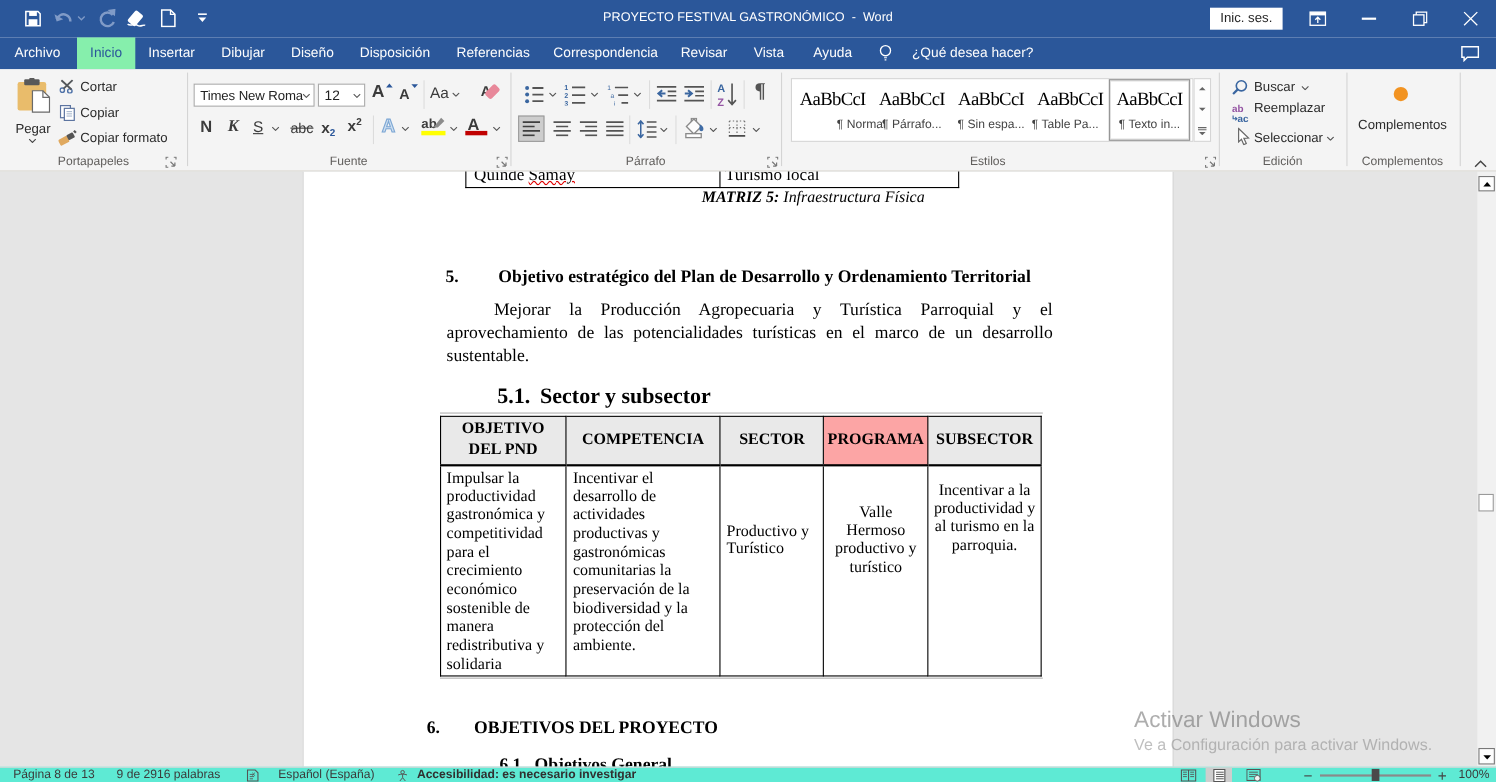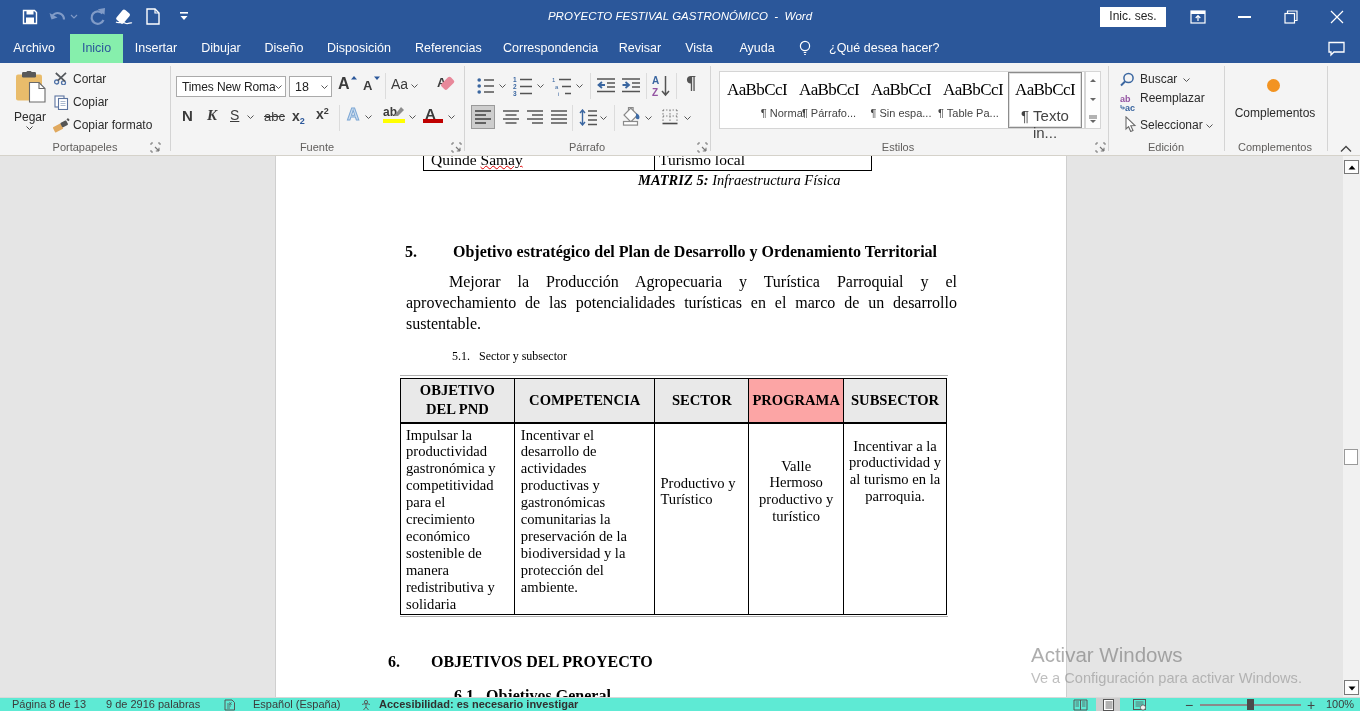--- a/index.html
+++ b/index.html
@@ -4,21 +4,21 @@
 <style>
 * { margin:0; padding:0; box-sizing:border-box; }
 html,body { width:1360px; height:711px; overflow:hidden; }
 body { font-family:"Liberation Sans", sans-serif; position:relative; background:#fff; }
 .abs { position:absolute; }
 #titlebar { left:0; top:0; width:1360px; height:34px; background:#2b579a; }
 #tabrow { left:0; top:34px; width:1360px; height:29px; background:#2b579a; }
 #ribbon { left:0; top:63px; width:1360px; height:93px; background:#f4f4f4; border-bottom:1px solid #d5d2ca; }
 #docarea { left:0; top:156px; width:1360px; height:541px; background:#e5e5e5; overflow:hidden; }
 #statusbar { left:0; top:697px; width:1360px; height:28px; background:#5eead4; border-top:1px solid #d8d8d8; font-size:11px; color:#3b3b3b; }
-.ttxt { color:#fff; font-size:12px;font-style:italic; }
+.ttxt { color:#fff; font-size:12px; }
 .tab { position:absolute; top:0; height:29px; line-height:28px; color:#fdfdfd; font-size:12.5px; text-align:center; }
 .tab.active { background:#86efac; color:#2b579a; }
 .gsep { position:absolute; top:3px; width:1px; height:85px; background:#d4d4d4; }
 .glabel { position:absolute; top:78px; font-size:11px; color:#605e5c; width:120px; text-align:center; }
 .dlg { position:absolute; top:79px; width:11px; height:11px; }
 .btxt { position:absolute; font-size:12px; color:#2b2b2b; }
 .caret { position:absolute; width:7px; height:4px; }
 .page { position:absolute; left:275px; top:0px; width:792px; height:541px; background:#fff; border-left:1px solid #cfcfcf; border-right:1px solid #cfcfcf; }
 .serif { font-family:"Liberation Serif", serif; }
 .doc-t { position:absolute; font-family:"Liberation Serif", serif; color:#000; }
@@ -159,21 +159,21 @@
     <path d="M5 5 L9 9 M9 9 v-3.2 M9 9 h-3.2" fill="none" stroke="#777" stroke-width="1.1"></path>
   </svg>
 
   <div class="abs" style="left:176px;top:13px;width:110px;height:21px;background:#fff;border:1px solid #aaa">
     <div class="abs" style="left:5px;top:3px;font-size:12px;color:#222;letter-spacing:-0.1px">Times New Roma</div>
     <svg class="caret" style="left:98px;top:8px" viewBox="0 0 7 4">
         <path d="M0.5 0.5 L3.5 3.5 L6.5 0.5" fill="none" stroke="#555" stroke-width="1"></path>
       </svg>
   </div>
   <div class="abs" style="left:289px;top:13px;width:43px;height:21px;background:#fff;border:1px solid #aaa">
-    <div class="abs" style="left:5px;top:2.5px;font-size:12.5px;color:#222">18</div>
+    <div class="abs" style="left:5px;top:2.5px;font-size:12.5px;color:#222">12</div>
     <svg class="caret" style="left:31px;top:8px" viewBox="0 0 7 4">
         <path d="M0.5 0.5 L3.5 3.5 L6.5 0.5" fill="none" stroke="#555" stroke-width="1"></path>
       </svg>
   </div>
 
   <div class="abs" style="left:338px;top:12px;font-size:16px;font-weight:bold;color:#3b3b3b">A</div>
   <svg class="abs" style="left:350px;top:12px" width="8" height="5" viewBox="0 0 8 5">
       <path d="M1 4.5 L4 1 L7 4.5 z" fill="#2b579a"></path>
     </svg>
   <div class="abs" style="left:363px;top:15px;font-size:13px;font-weight:bold;color:#3b3b3b">A</div>
@@ -323,21 +323,21 @@
   <div class="abs serif" style="left:722px;top:18px;width:70px;text-align:center;font-size:17px;letter-spacing:-0.6px;line-height:1;color:#000">AaBbCcI</div>
   <div class="abs" style="left:748px;top:44px;width:70px;text-align:center;font-size:11px;color:#444">¶ Normal</div>
   <div class="abs serif" style="left:794px;top:18px;width:70px;text-align:center;font-size:17px;letter-spacing:-0.6px;line-height:1;color:#000">AaBbCcI</div>
   <div class="abs" style="left:794px;top:44px;width:70px;text-align:center;font-size:11px;color:#444">¶ Párrafo...</div>
   <div class="abs serif" style="left:866px;top:18px;width:70px;text-align:center;font-size:17px;letter-spacing:-0.6px;line-height:1;color:#000">AaBbCcI</div>
   <div class="abs" style="left:866px;top:44px;width:70px;text-align:center;font-size:11px;color:#444">¶ Sin espa...</div>
   <div class="abs serif" style="left:938px;top:18px;width:70px;text-align:center;font-size:17px;letter-spacing:-0.6px;line-height:1;color:#000">AaBbCcI</div>
   <div class="abs" style="left:938px;top:44px;width:70px;font-size:11px;color:#444">¶ Table Pa...</div>
   <div class="abs" style="left:1008px;top:9px;width:74px;height:56px;border:1px solid #8c8c8c;box-shadow:inset 0 0 0 1px #e0e0e0"></div>
   <div class="abs serif" style="left:1010px;top:18px;width:70px;text-align:center;font-size:17px;letter-spacing:-0.6px;line-height:1;color:#000">AaBbCcI</div>
-  <div class="abs" style="left:1010px;top:44px;width:70px;text-align:center;font-size:15px;color:#444">¶ Texto in...</div>
+  <div class="abs" style="left:1010px;top:44px;width:70px;text-align:center;font-size:11px;color:#444">¶ Texto in...</div>
 
   <div class="abs" style="left:1085px;top:8px;width:16px;height:58px;border:1px solid #d5d5d5;background:#fdfdfd"></div>
   <svg class="abs" style="left:1089px;top:15px" width="8" height="5" viewBox="0 0 8 5">
       <path d="M1 4 L4 1 L7 4 z" fill="#666"></path>
     </svg>
   <svg class="abs" style="left:1089px;top:34px" width="8" height="5" viewBox="0 0 8 5">
       <path d="M1 1 L4 4 L7 1 z" fill="#666"></path>
     </svg>
   <svg class="abs" style="left:1089px;top:52px" width="8" height="8" viewBox="0 0 8 8">
       <path d="M0 1 h8 M0 3 h8" stroke="#666" stroke-width="1"></path>
@@ -385,21 +385,21 @@
   <div class="doc-t" style="left:659px;top:-5px;font-size:15.5px">Turismo local</div>
 
   <div class="doc-t" style="left:638px;top:16px;font-size:14.5px;font-style:italic"><b>MATRIZ 5:</b> Infraestructura Física</div>
 
   <div class="doc-t" style="left:405px;top:87px;font-size:16px;font-weight:bold">5.<span style="display:inline-block;width:36px"></span>Objetivo estratégico del Plan de Desarrollo y Ordenamiento Territorial</div>
 
   <div class="doc-t" style="left:406px;top:117px;width:551px;font-size:16px;text-align:justify;text-align-last:justify"><span style="display:inline-block;width:43px"></span>Mejorar la Producción Agropecuaria y Turística Parroquial y el</div>
   <div class="doc-t" style="left:406px;top:138px;width:551px;font-size:16px;text-align:justify;text-align-last:justify">aprovechamiento de las potencialidades turísticas en el marco de un desarrollo</div>
   <div class="doc-t" style="left:406px;top:159px;font-size:16px">sustentable.</div>
 
-  <div class="doc-t" style="left:452px;top:193px;font-size:12px;font-weight:normal">5.1.<span style="display:inline-block;width:9px"></span>Sector y subsector</div>
+  <div class="doc-t" style="left:452px;top:193px;font-size:20px;font-weight:bold">5.1.<span style="display:inline-block;width:9px"></span>Sector y subsector</div>
 
   <div class="abs" style="left:400px;top:219px;width:548px;height:1px;background:#b0b0b0"></div>
   <div class="abs" style="left:400px;top:460px;width:548px;height:1px;background:#b0b0b0"></div>
   <table class="abs serif" style="left:400px;top:222px;width:547px;border-collapse:collapse;font-size:14.6px;color:#000">
     <tbody>
         <tr style="height:44px">
       <td style="border:1px solid #000;background:#e9e9e9;width:114px;text-align:center;font-weight:bold;line-height:19px">OBJETIVO<br>DEL PND</td>
       <td style="border:1px solid #000;background:#e9e9e9;width:141px;text-align:center;font-weight:bold">COMPETENCIA</td>
       <td style="border:1px solid #000;background:#e9e9e9;width:94px;text-align:center;font-weight:bold">SECTOR</td>
       <td style="border:1px solid #000;background:#fca5a5;width:95px;text-align:center;font-weight:bold">PROGRAMA</td>

